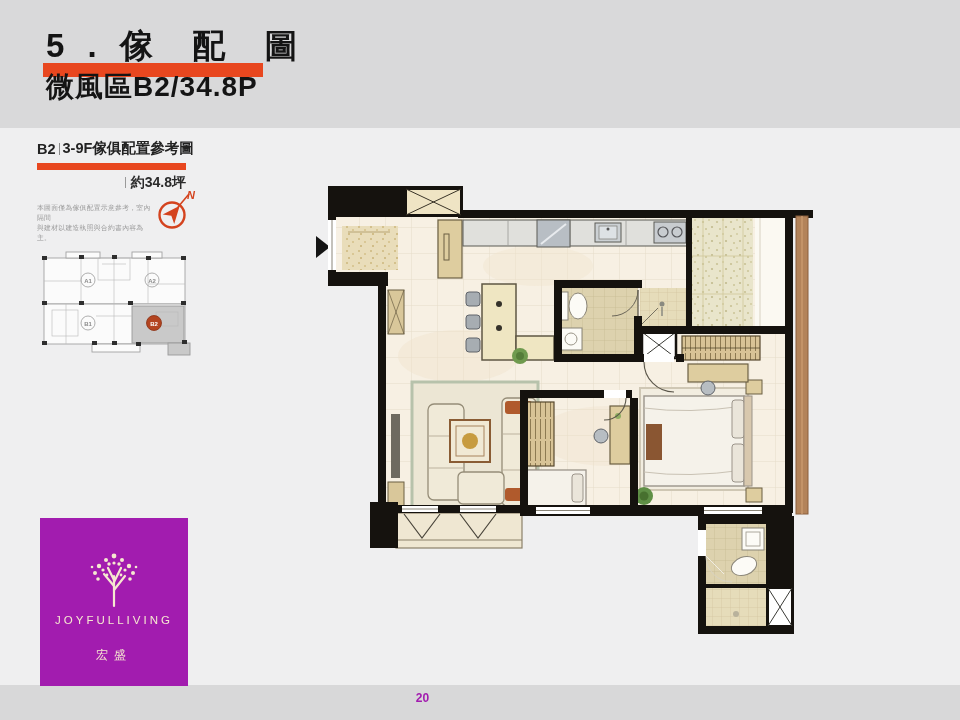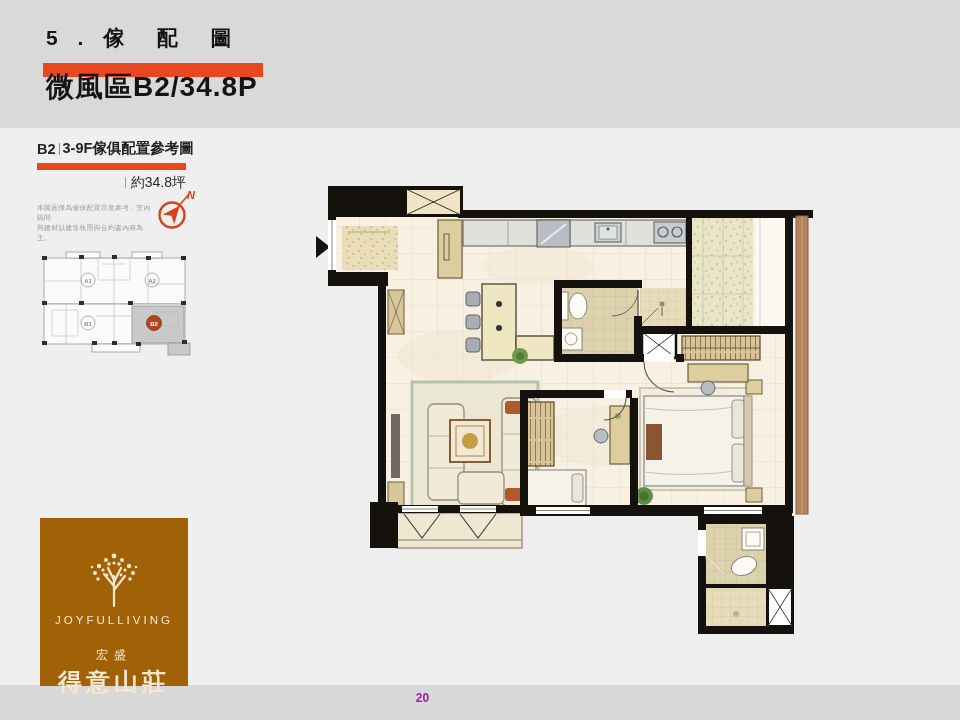--- a/index.html
+++ b/index.html
@@ -5,28 +5,28 @@
   html,body{margin:0;padding:0;}
   body{
     width:960px;height:720px;position:relative;overflow:hidden;
     background:#efeff0;
     font-family:"Liberation Sans","DejaVu Sans",sans-serif;
     -webkit-font-smoothing:antialiased;
   }
   .band-top{position:absolute;left:0;top:0;width:960px;height:128px;background:#d9d9da;}
   .band-bottom{position:absolute;left:0;top:685px;width:960px;height:35px;background:#d8d8d9;}
 
-  .title{position:absolute;left:46px;top:24px;font-size:21px;font-weight:700;color:#141414;letter-spacing:7px;white-space:pre;}
+  .title{position:absolute;left:46px;top:24px;font-size:33px;font-weight:700;color:#141414;letter-spacing:7px;white-space:pre;}
   .title-underline{position:absolute;left:43px;top:63px;width:220px;height:14px;}
   .subtitle{position:absolute;left:46px;top:68px;font-size:28px;font-weight:700;color:#141414;letter-spacing:1px;}
 
   .plan-header{position:absolute;left:37px;top:139px;font-size:14.5px;font-weight:700;color:#222;display:flex;align-items:center;}
   .plan-header .vdiv{display:inline-block;width:1px;height:12px;background:#8a8a8a;margin:0 3px;}
   .plan-underline{position:absolute;left:37px;top:163px;width:149px;height:7px;}
-  .area-row{position:absolute;left:37px;top:174px;width:149px;text-align:right;font-size:14px;font-weight:400;color:#2a2a2a;}
+  .area-row{position:absolute;left:37px;top:174px;width:149px;text-align:right;font-size:14px;font-weight:700;color:#2a2a2a;}
   .area-row .vdiv{display:inline-block;width:1px;height:11px;background:#9a9a9a;margin-right:5px;vertical-align:-1px;}
   .disclaimer{position:absolute;left:37px;top:203px;width:120px;font-size:6.8px;line-height:10px;color:#9a9a9a;letter-spacing:.3px;}
 
   .compass{position:absolute;left:152px;top:186px;}
   .key-plan{position:absolute;left:36px;top:246px;}
   .floor-plan{position:absolute;left:308px;top:176px;}
 
   .logo{position:absolute;left:40px;top:518px;width:148px;height:168px;text-align:center;color:#f6e9d0;}
   .logo .tree{margin-top:28px;}
   .logo .brand-en{font-size:11.5px;letter-spacing:3px;margin-top:2px;}
@@ -344,21 +344,21 @@
     <path d="M318,222 A22,22 0 0 1 296,244"></path>
     <path d="M336,186 A30,30 0 0 0 366,216"></path>
   </g>
 
   <g>
     <rect x="488" y="40" width="12" height="298" fill="#b3835a" stroke="#8a5f3c" stroke-width="1"></rect>
     <line x1="494" y1="40" x2="494" y2="338" stroke="#c9996e" stroke-width="1.5"></line>
   </g>
 </svg>
 
-<div class="logo" style="background:#a16207">
+<div class="logo" style="background:#a21caf">
   <svg class="tree" width="64" height="62" viewBox="0 0 64 62">
     <g stroke="#f6e9d0" stroke-width="2.2" fill="none" stroke-linecap="round">
       <path d="M32,60 V30"></path>
       <path d="M32,40 L22,28"></path>
       <path d="M32,44 L43,30"></path>
       <path d="M32,34 L26,22"></path>
       <path d="M32,36 L39,22"></path>
     </g>
     <g fill="#f6e9d0">
       <circle cx="32" cy="10" r="2.4"></circle>
@@ -376,16 +376,15 @@
       <circle cx="16" cy="33" r="1.8"></circle>
         <circle cx="48" cy="33" r="1.8"></circle>
         <circle cx="25" cy="29" r="1.4"></circle>
       <circle cx="39" cy="29" r="1.4"></circle>
         <circle cx="10" cy="21" r="1.3"></circle>
         <circle cx="54" cy="21" r="1.3"></circle>
     </g>
   </svg>
   <div class="brand-en">JOYFULLIVING</div>
   <div class="brand-co">宏盛</div>
-  <div class="brand-name">得意山莊</div>
 </div>
 
 <div class="page-number">20</div>
 
 </body></html>

